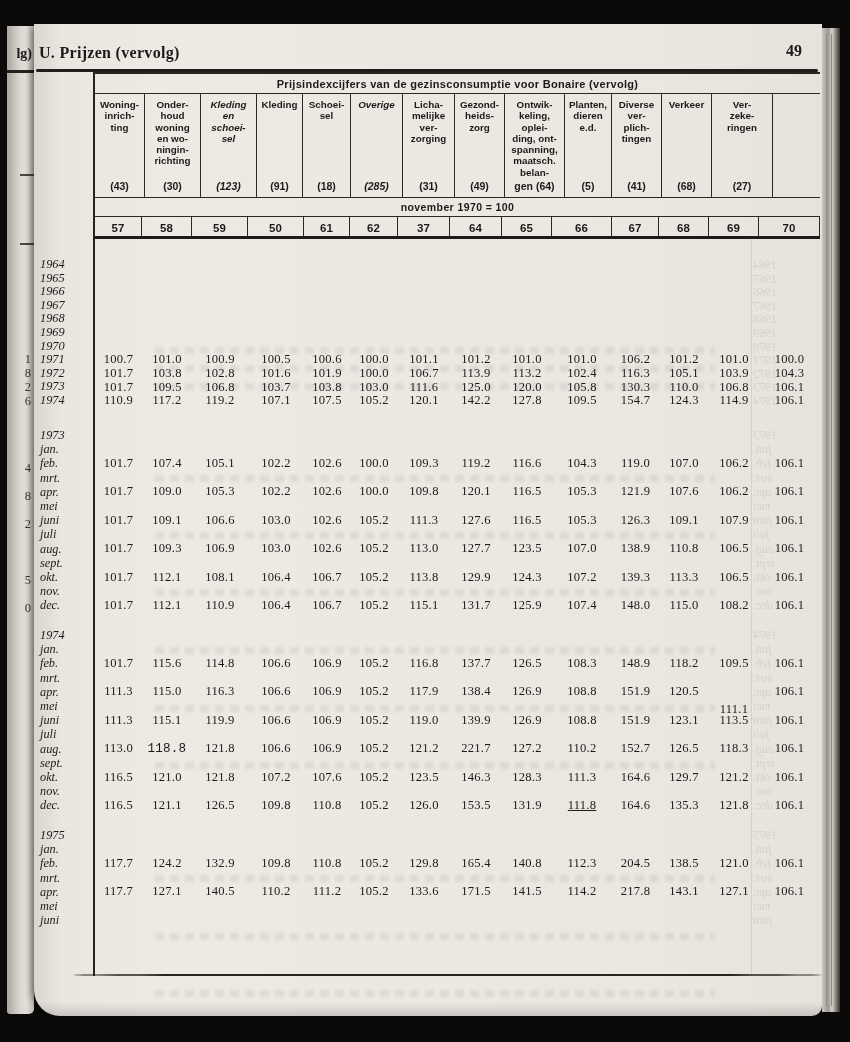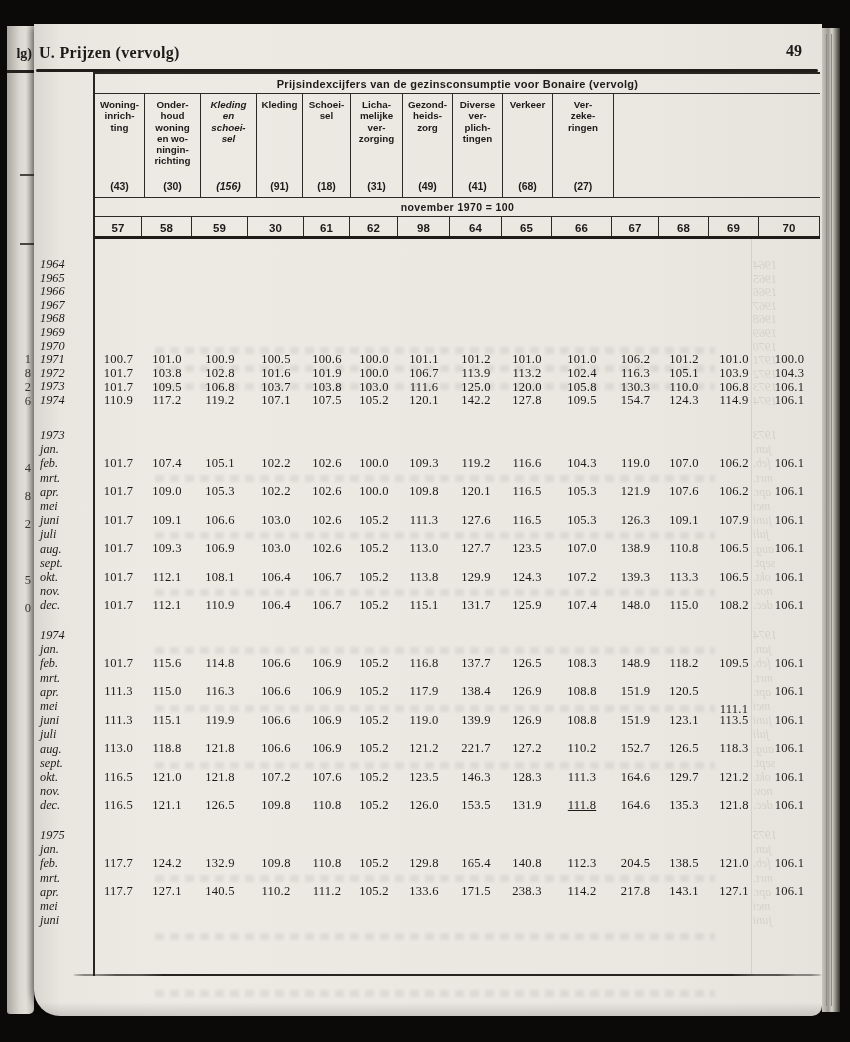--- a/index.html
+++ b/index.html
@@ -108,44 +108,64 @@
 en wo-
 ningin-
 richting</div>
             <div class="wgt">(30)</div>
           </div>
           <div class="hcell ital" style="width: 56px;">
             <div class="lbl">Kleding
 en
 schoei-
 sel</div>
-            <div class="wgt">(156)</div>
+            <div class="wgt">(123)</div>
           </div>
           <div class="hcell" style="width: 46px;">
             <div class="lbl">Kleding</div>
             <div class="wgt">(91)</div>
           </div>
           <div class="hcell" style="width: 48px;">
             <div class="lbl">Schoei-
 sel</div>
             <div class="wgt">(18)</div>
+          </div>
+          <div class="hcell ital" style="width: 52px;">
+            <div class="lbl">Overige</div>
+            <div class="wgt">(285)</div>
           </div>
           <div class="hcell" style="width: 52px;">
             <div class="lbl">Licha-
 melijke
 ver-
 zorging</div>
             <div class="wgt">(31)</div>
           </div>
           <div class="hcell" style="width: 50px;">
             <div class="lbl">Gezond-
 heids-
 zorg</div>
             <div class="wgt">(49)</div>
           </div>
+          <div class="hcell" style="width: 60px;">
+            <div class="lbl">Ontwik-
+keling,
+oplei-
+ding, ont-
+spanning,
+maatsch.
+belan-</div>
+            <div class="wgt">gen (64)</div>
+          </div>
+          <div class="hcell" style="width: 47px;">
+            <div class="lbl">Planten,
+dieren
+e.d.</div>
+            <div class="wgt">(5)</div>
+          </div>
           <div class="hcell" style="width: 50px;">
             <div class="lbl">Diverse
 ver-
 plich-
 tingen</div>
             <div class="wgt">(41)</div>
           </div>
           <div class="hcell" style="width: 50px;">
             <div class="lbl">Verkeer</div>
             <div class="wgt">(68)</div>
@@ -155,24 +175,24 @@
 zeke-
 ringen</div>
             <div class="wgt">(27)</div>
           </div>
         </div>
       <div class="base-row">november 1970 = 100</div>
       <div class="nums" id="nums">
           <div class="ncell" style="width: 47px;">57</div>
           <div class="ncell" style="width: 50px;">58</div>
           <div class="ncell" style="width: 56px;">59</div>
-          <div class="ncell" style="width: 56px;">30</div>
+          <div class="ncell" style="width: 56px;">50</div>
           <div class="ncell" style="width: 46px;">61</div>
           <div class="ncell" style="width: 48px;">62</div>
-          <div class="ncell" style="width: 52px;">98</div>
+          <div class="ncell" style="width: 52px;">37</div>
           <div class="ncell" style="width: 52px;">64</div>
           <div class="ncell" style="width: 50px;">65</div>
           <div class="ncell" style="width: 60px;">66</div>
           <div class="ncell" style="width: 47px;">67</div>
           <div class="ncell" style="width: 50px;">68</div>
           <div class="ncell" style="width: 50px;">69</div>
           <div class="ncell" style="width: 61px;">70</div>
         </div>
       <div class="tbody" id="tbody">
         <div class="fold-line"></div>
@@ -446,21 +466,21 @@
               <div class="dcell" style="width: 52px;">139.9</div>
               <div class="dcell" style="width: 50px;">126.9</div>
               <div class="dcell" style="width: 60px;">108.8</div>
               <div class="dcell" style="width: 47px;">151.9</div>
               <div class="dcell" style="width: 50px;">123.1</div>
               <div class="dcell" style="width: 50px;">113.5</div>
               <div class="dcell" style="width: 61px;">106.1</div>
             </div>
             <div class="drow" style="top: 113.6px; height: 14.2px;">
               <div class="dcell" style="width: 47px;">113.0</div>
-              <div class="dcell" style="width: 50px;">118.8</div>
+              <div class="dcell" style="width: 50px; font-family: Liberation Mono, monospace;">118.8</div>
               <div class="dcell" style="width: 56px;">121.8</div>
               <div class="dcell" style="width: 56px;">106.6</div>
               <div class="dcell" style="width: 46px;">106.9</div>
               <div class="dcell" style="width: 48px;">105.2</div>
               <div class="dcell" style="width: 52px;">121.2</div>
               <div class="dcell" style="width: 52px;">221.7</div>
               <div class="dcell" style="width: 50px;">127.2</div>
               <div class="dcell" style="width: 60px;">110.2</div>
               <div class="dcell" style="width: 47px;">152.7</div>
               <div class="dcell" style="width: 50px;">126.5</div>
@@ -539,21 +559,21 @@
             </div>
             <div class="drow" style="top: 56.8px; height: 14.2px;">
               <div class="dcell" style="width: 47px;">117.7</div>
               <div class="dcell" style="width: 50px;">127.1</div>
               <div class="dcell" style="width: 56px;">140.5</div>
               <div class="dcell" style="width: 56px;">110.2</div>
               <div class="dcell" style="width: 46px;">111.2</div>
               <div class="dcell" style="width: 48px;">105.2</div>
               <div class="dcell" style="width: 52px;">133.6</div>
               <div class="dcell" style="width: 52px;">171.5</div>
-              <div class="dcell" style="width: 50px;">238.3</div>
+              <div class="dcell" style="width: 50px;">141.5</div>
               <div class="dcell" style="width: 60px;">114.2</div>
               <div class="dcell" style="width: 47px;">217.8</div>
               <div class="dcell" style="width: 50px;">143.1</div>
               <div class="dcell" style="width: 50px;">127.1</div>
               <div class="dcell" style="width: 61px;">106.1</div>
             </div>
           </div>
           <div class="ghost" style="left: 658px; top: 589px;">1975</div>
           <div class="ghost" style="left: 658px; top: 603.2px;">jan.</div>
           <div class="ghost" style="left: 658px; top: 617.4px;">feb.</div>

